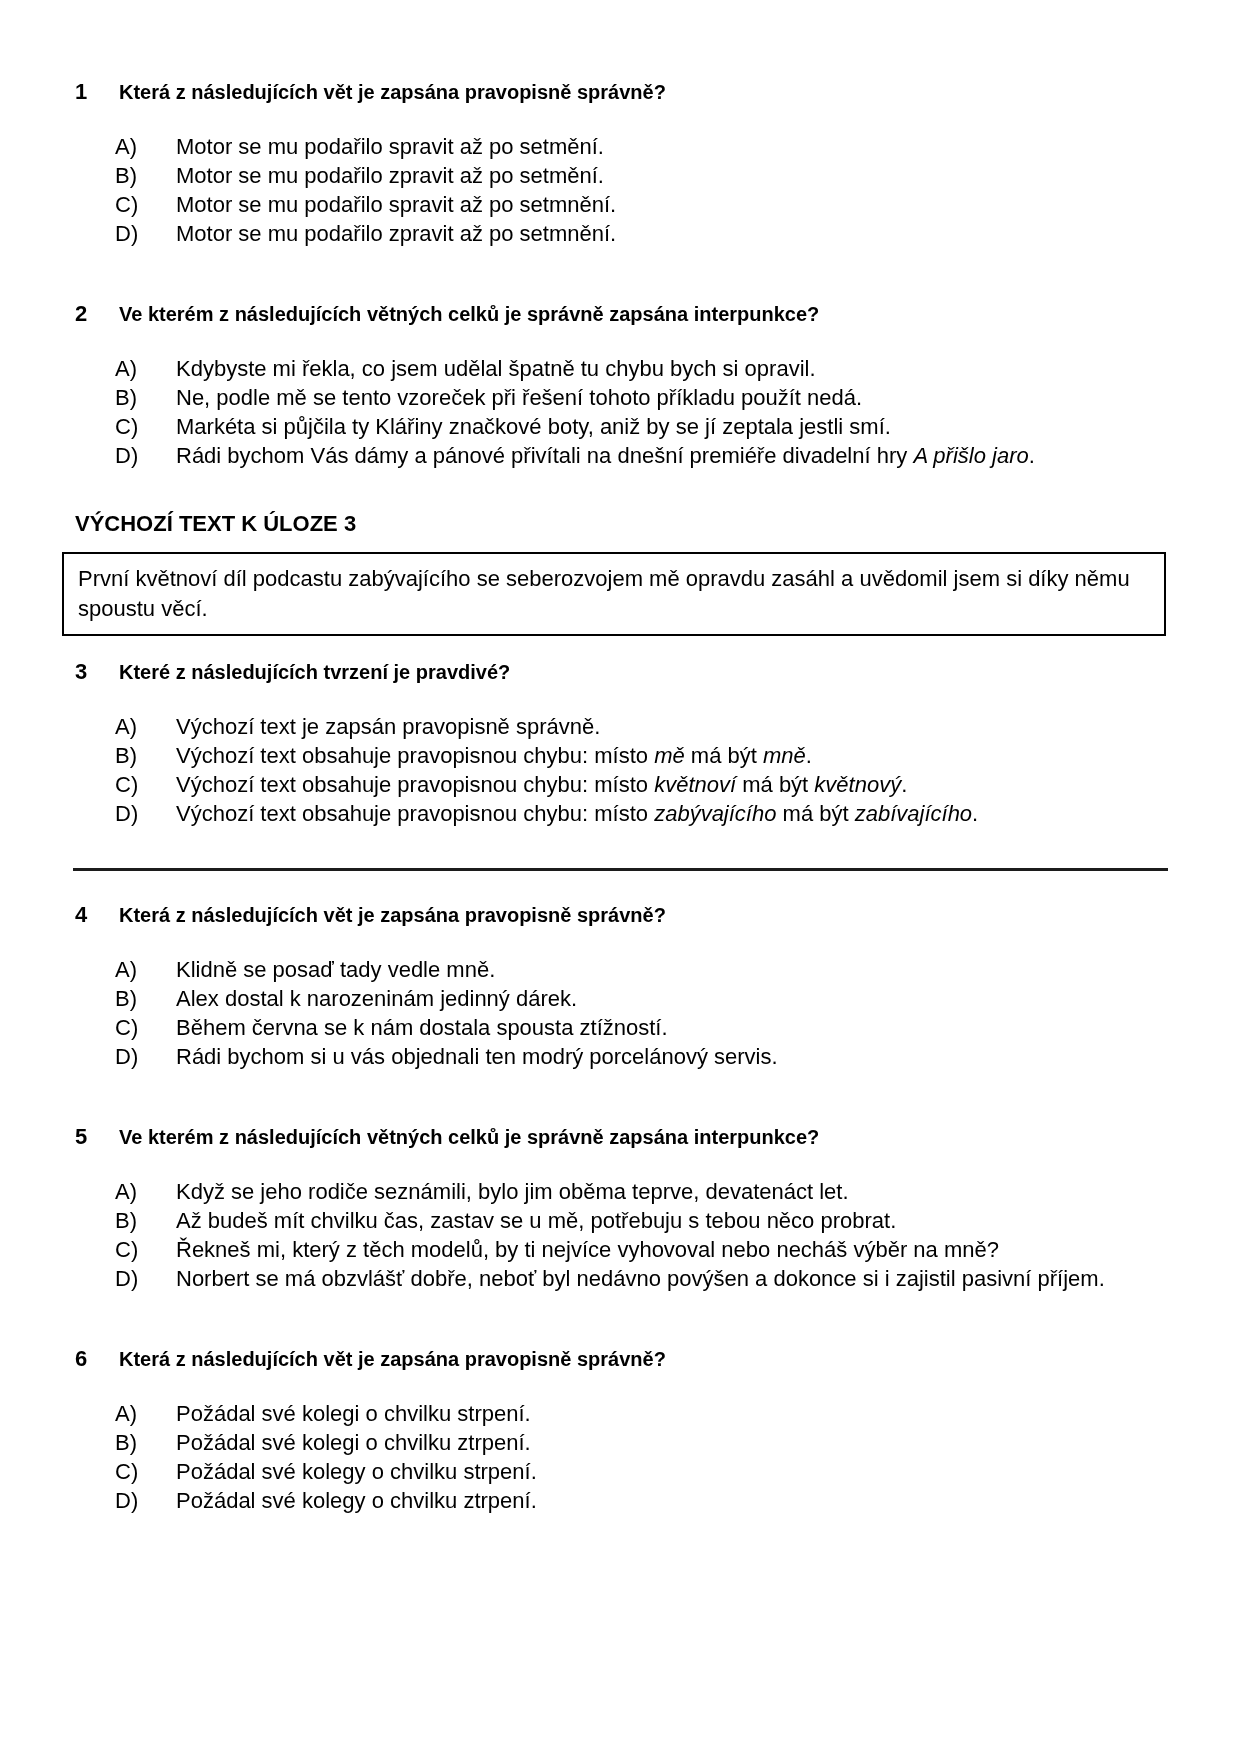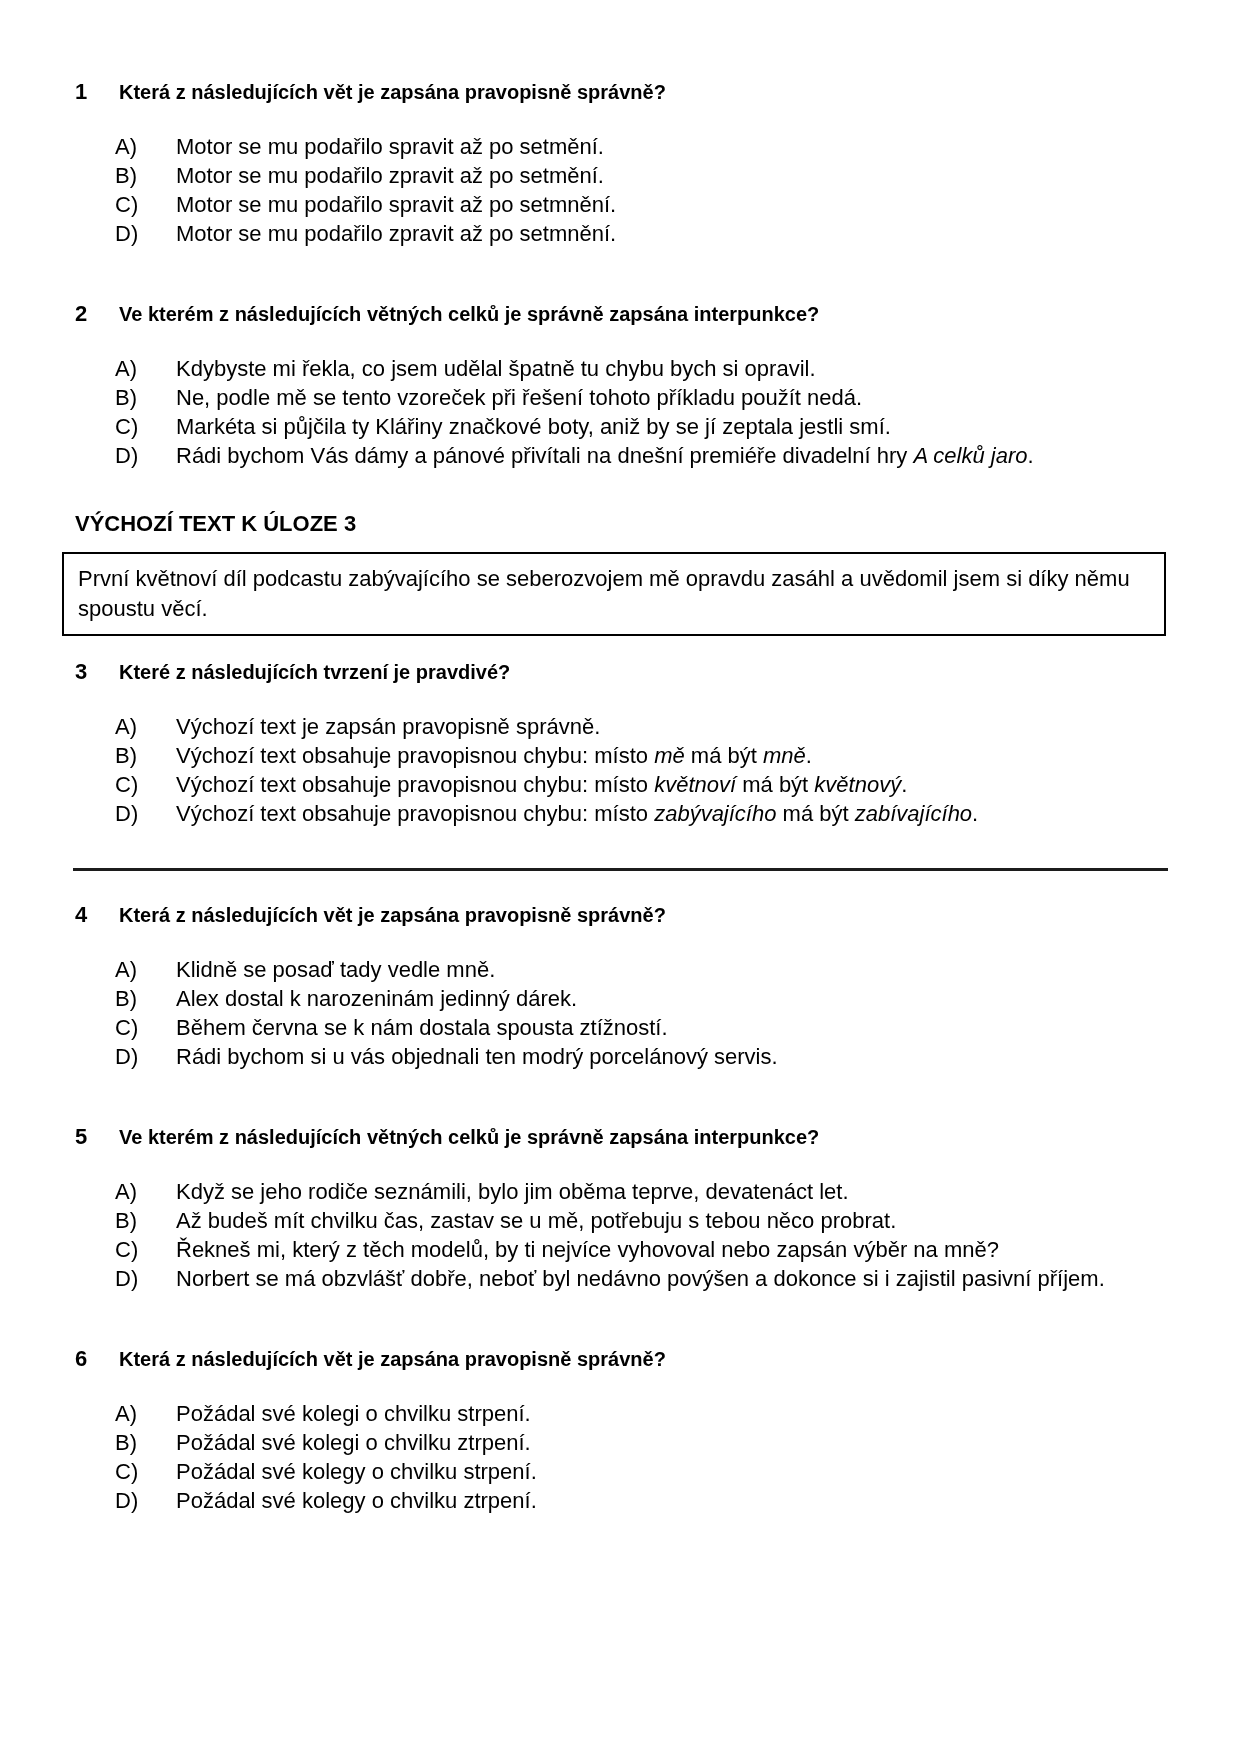--- a/index.html
+++ b/index.html
@@ -131,21 +131,21 @@
     <span class="opt-text"><span>Ne, podle mě se tento vzoreček při řešení tohoto příkladu použít nedá.</span></span>
   </li>
 
   <li class="option">
     <span class="opt-letter">C)</span>
     <span class="opt-text"><span>Markéta si půjčila ty Klářiny značkové boty, aniž by se jí zeptala jestli smí.</span></span>
   </li>
 
   <li class="option">
     <span class="opt-letter">D)</span>
-    <span class="opt-text"><span>Rádi bychom Vás dámy a pánové přivítali na dnešní premiéře divadelní hry </span><em>A celků jaro</em><span>.</span></span>
+    <span class="opt-text"><span>Rádi bychom Vás dámy a pánové přivítali na dnešní premiéře divadelní hry </span><em>A přišlo jaro</em><span>.</span></span>
   </li>
 </ol>
   </section>
 
   <section class="source">
     <h2 class="source-label">VÝCHOZÍ TEXT K ÚLOZE 3</h2>
     <div class="source-box">
       <p class="source-text">První květnoví díl podcastu zabývajícího se seberozvojem mě opravdu zasáhl a uvědomil jsem si díky němu spoustu věcí.</p>
     </div>
   </section>
@@ -219,21 +219,21 @@
     <span class="opt-text"><span>Když se jeho rodiče seznámili, bylo jim oběma teprve, devatenáct let.</span></span>
   </li>
 
   <li class="option">
     <span class="opt-letter">B)</span>
     <span class="opt-text"><span>Až budeš mít chvilku čas, zastav se u mě, potřebuju s tebou něco probrat.</span></span>
   </li>
 
   <li class="option">
     <span class="opt-letter">C)</span>
-    <span class="opt-text"><span>Řekneš mi, který z těch modelů, by ti nejvíce vyhovoval nebo zapsán výběr na mně?</span></span>
+    <span class="opt-text"><span>Řekneš mi, který z těch modelů, by ti nejvíce vyhovoval nebo necháš výběr na mně?</span></span>
   </li>
 
   <li class="option">
     <span class="opt-letter">D)</span>
     <span class="opt-text"><span>Norbert se má obzvlášť dobře, neboť byl nedávno povýšen a dokonce si i zajistil pasivní příjem.</span></span>
   </li>
 </ol>
   </section>
 
   <section class="question q-6">

